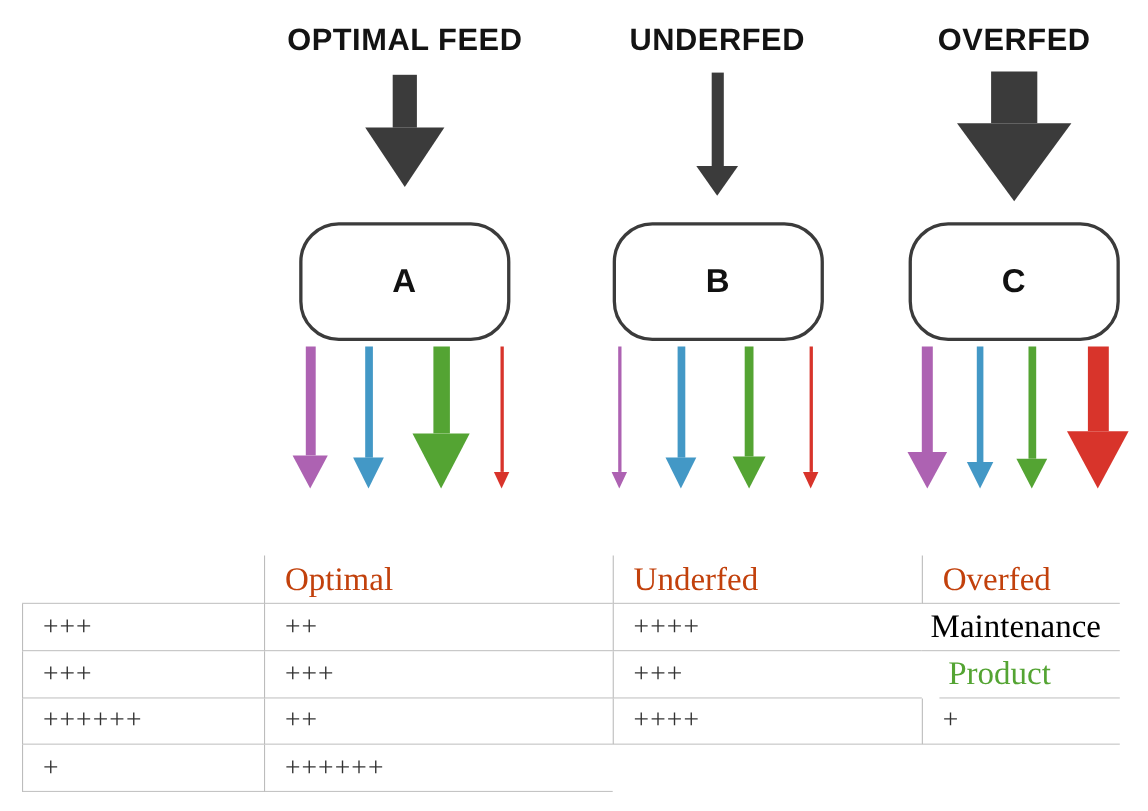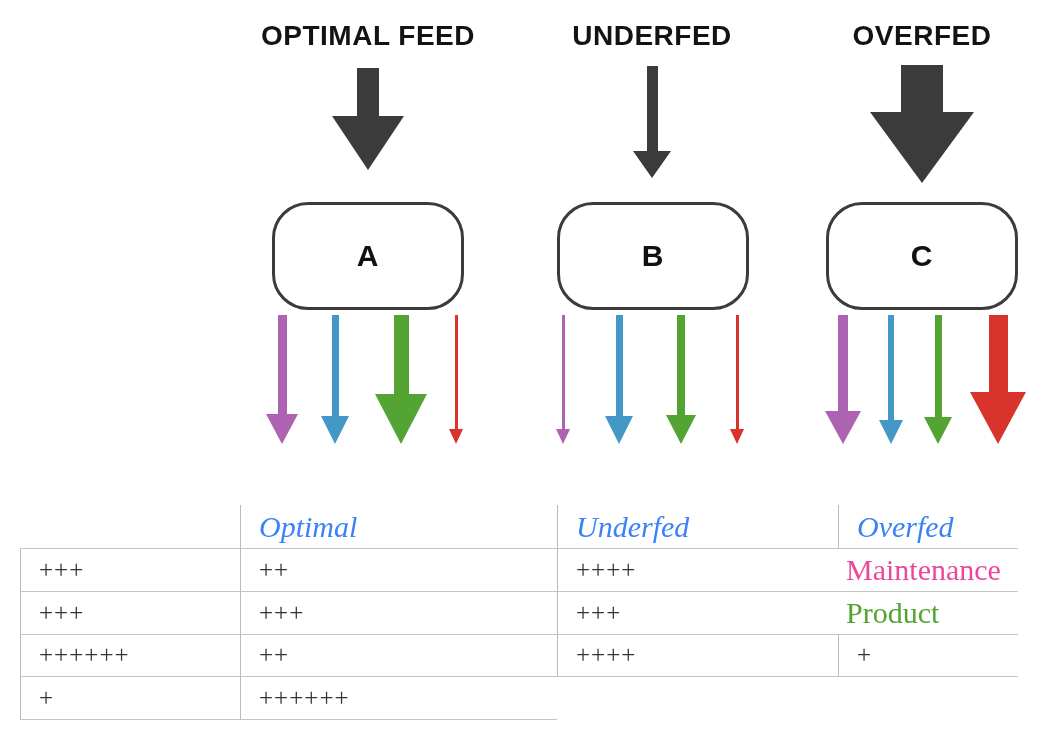--- a/index.html
+++ b/index.html
@@ -25,21 +25,21 @@
   .ftable{
     position:absolute;left:20px;top:505px;width:998px;
     display:grid;grid-template-columns:220px 317px 281px 180px;
     font-family:"Liberation Serif","DejaVu Serif",serif;
   }
   .cell{
     box-sizing:border-box;display:flex;align-items:center;
     border-bottom:1.5px solid #c4c4c4;height:42.75px;
     font-size:25px;color:#333333;padding-left:18px;letter-spacing:1px;
   }
-  .cell.hdr{height:44px;font-size:30px;color:#3b82f6;letter-spacing:0;font-style:italic;}
+  .cell.hdr{height:44px;font-size:30px;color:#c2410c;letter-spacing:0;}
   .cell.rowlabel{padding-left:8px;font-size:30px;letter-spacing:0;}
   .cell.vline{border-left:1.5px solid #bcbcbc;}
 </style>
 </head>
 <body>
 
 <div id="canvas">
     <div class="heading" style="left: 368px;">OPTIMAL FEED</div>
     <div class="arrow" style="left: 332px; top: 68px; width: 72px;">
       <div class="shaft" style="width: 22px; height: 48px; background: rgb(59, 59, 59);"></div>
@@ -113,25 +113,25 @@
       <div class="head" style="border-left: 28px solid transparent; border-right: 28px solid transparent; border-top: 52px solid rgb(216, 52, 43);"></div>
     </div>
     <div class="ftable">
       <div class="cell hdr rowlabel"></div>
       <div class="cell hdr vline">Optimal</div>
       <div class="cell hdr vline">Underfed</div>
       <div class="cell hdr vline">Overfed</div>
       <div class="cell vline">+++</div>
       <div class="cell vline">++</div>
       <div class="cell vline">++++</div>
-      <div class="cell rowlabel" style="color: #ec4899;">Maintenance</div>
+      <div class="cell rowlabel" style="color: #000000;">Maintenance</div>
       <div class="cell vline">+++</div>
       <div class="cell vline">+++</div>
       <div class="cell vline">+++</div>
-      <div class="cell rowlabel" style="color: rgb(84, 164, 51);">Product</div>
+      <div class="cell rowlabel" style="color: rgb(84, 164, 51); margin-left: 16px;">Product</div>
       <div class="cell vline">++++++</div>
       <div class="cell vline">++</div>
       <div class="cell vline">++++</div>
       <div class="cell vline">+</div>
       <div class="cell vline">+</div>
       <div class="cell vline">++++++</div>
     </div>
   </div>
 
 </body></html>

